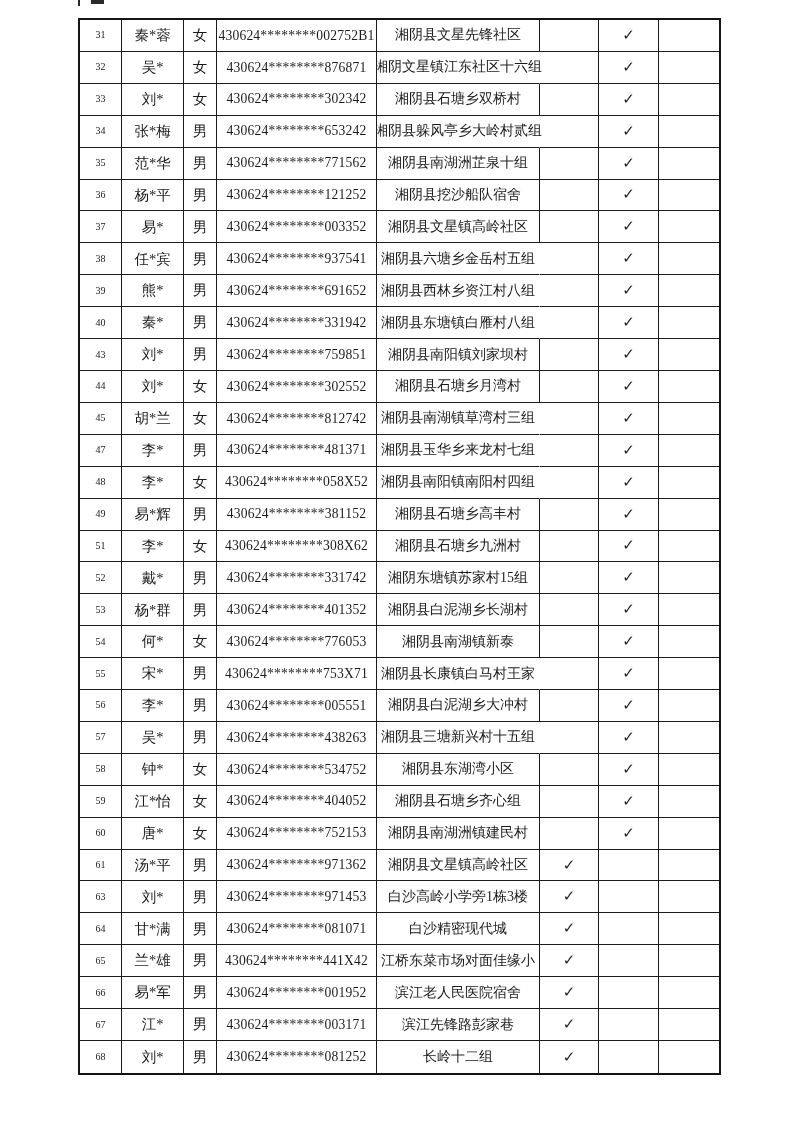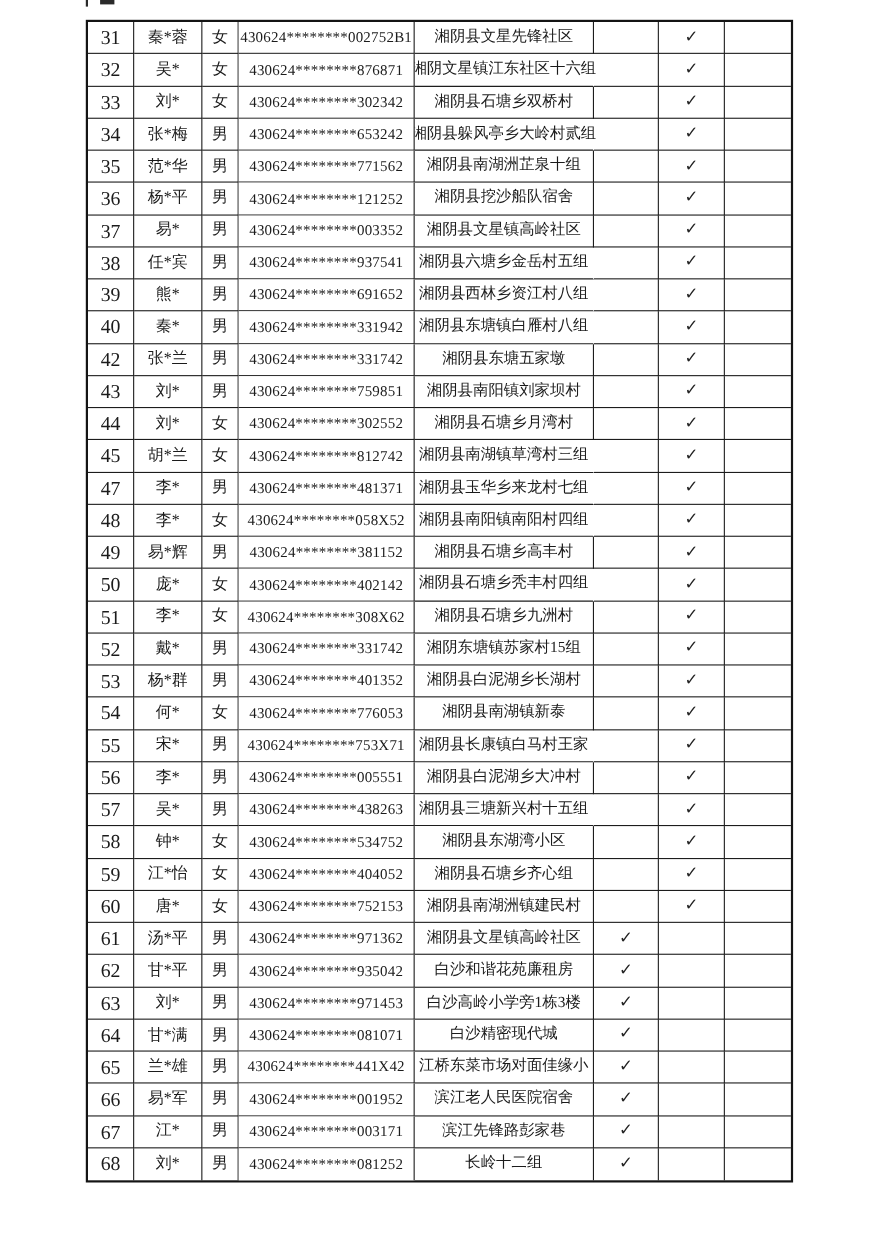--- a/index.html
+++ b/index.html
@@ -26,21 +26,21 @@
     padding:0;margin:0;box-sizing:border-box;
     text-align:center;vertical-align:middle;
     border-right:1.4px solid #1c1c1c;
     border-bottom:1.4px solid #1c1c1c;
     font-size:14.5px;line-height:1;
     overflow:visible;
   }
   tr.last td{border-bottom:none;}
   td.c-blank{border-right:none;}
 
-  td.c-no{font-size:18px;}
+  td.c-no{font-size:10px;}
   td.c-gender{font-size:14.5px;}
   td.c-id{
     position:relative;z-index:2;background:#ffffff; 
     font-size:13.6px;letter-spacing:0.2px;white-space:nowrap;
   }
   td.c-addr{font-size:14px;}
   td.c-addr .ctr{display:flex;justify-content:center;align-items:center;width:100%;height:100%;}
   td.c-addr span{white-space:nowrap;}
   td.c-addr.no-rb{border-right-color:transparent;}
 
@@ -200,34 +200,20 @@
           <td class="c-addr no-rb">
             <div class="ctr">
               <span>湘阴县东塘镇白雁村八组</span>
             </div>
           </td>
           <td class="c-chk"></td>
           <td class="c-chk">✓</td>
           <td class="c-blank"></td>
         </tr>
         <tr style="height: 27.7px;">
-          <td class="c-no">42</td>
-          <td class="c-name">张*兰</td>
-          <td class="c-gender">男</td>
-          <td class="c-id">430624********331742</td>
-          <td class="c-addr">
-            <div class="ctr">
-              <span>湘阴县东塘五家墩</span>
-            </div>
-          </td>
-          <td class="c-chk"></td>
-          <td class="c-chk">✓</td>
-          <td class="c-blank"></td>
-        </tr>
-        <tr style="height: 27.7px;">
           <td class="c-no">43</td>
           <td class="c-name">刘*</td>
           <td class="c-gender">男</td>
           <td class="c-id">430624********759851</td>
           <td class="c-addr">
             <div class="ctr">
               <span>湘阴县南阳镇刘家坝村</span>
             </div>
           </td>
           <td class="c-chk"></td>
@@ -298,34 +284,20 @@
           <td class="c-addr">
             <div class="ctr">
               <span>湘阴县石塘乡高丰村</span>
             </div>
           </td>
           <td class="c-chk"></td>
           <td class="c-chk">✓</td>
           <td class="c-blank"></td>
         </tr>
         <tr style="height: 27.7px;">
-          <td class="c-no">50</td>
-          <td class="c-name">庞*</td>
-          <td class="c-gender">女</td>
-          <td class="c-id">430624********402142</td>
-          <td class="c-addr no-rb">
-            <div class="ctr">
-              <span>湘阴县石塘乡秃丰村四组</span>
-            </div>
-          </td>
-          <td class="c-chk"></td>
-          <td class="c-chk">✓</td>
-          <td class="c-blank"></td>
-        </tr>
-        <tr style="height: 27.7px;">
           <td class="c-no">51</td>
           <td class="c-name">李*</td>
           <td class="c-gender">女</td>
           <td class="c-id">430624********308X62</td>
           <td class="c-addr">
             <div class="ctr">
               <span>湘阴县石塘乡九洲村</span>
             </div>
           </td>
           <td class="c-chk"></td>
@@ -466,34 +438,20 @@
           <td class="c-addr">
             <div class="ctr">
               <span>湘阴县文星镇高岭社区</span>
             </div>
           </td>
           <td class="c-chk">✓</td>
           <td class="c-chk"></td>
           <td class="c-blank"></td>
         </tr>
         <tr style="height: 27.7px;">
-          <td class="c-no">62</td>
-          <td class="c-name">甘*平</td>
-          <td class="c-gender">男</td>
-          <td class="c-id">430624********935042</td>
-          <td class="c-addr">
-            <div class="ctr">
-              <span>白沙和谐花苑廉租房</span>
-            </div>
-          </td>
-          <td class="c-chk">✓</td>
-          <td class="c-chk"></td>
-          <td class="c-blank"></td>
-        </tr>
-        <tr style="height: 27.7px;">
           <td class="c-no">63</td>
           <td class="c-name">刘*</td>
           <td class="c-gender">男</td>
           <td class="c-id">430624********971453</td>
           <td class="c-addr">
             <div class="ctr">
               <span>白沙高岭小学旁1栋3楼</span>
             </div>
           </td>
           <td class="c-chk">✓</td>

